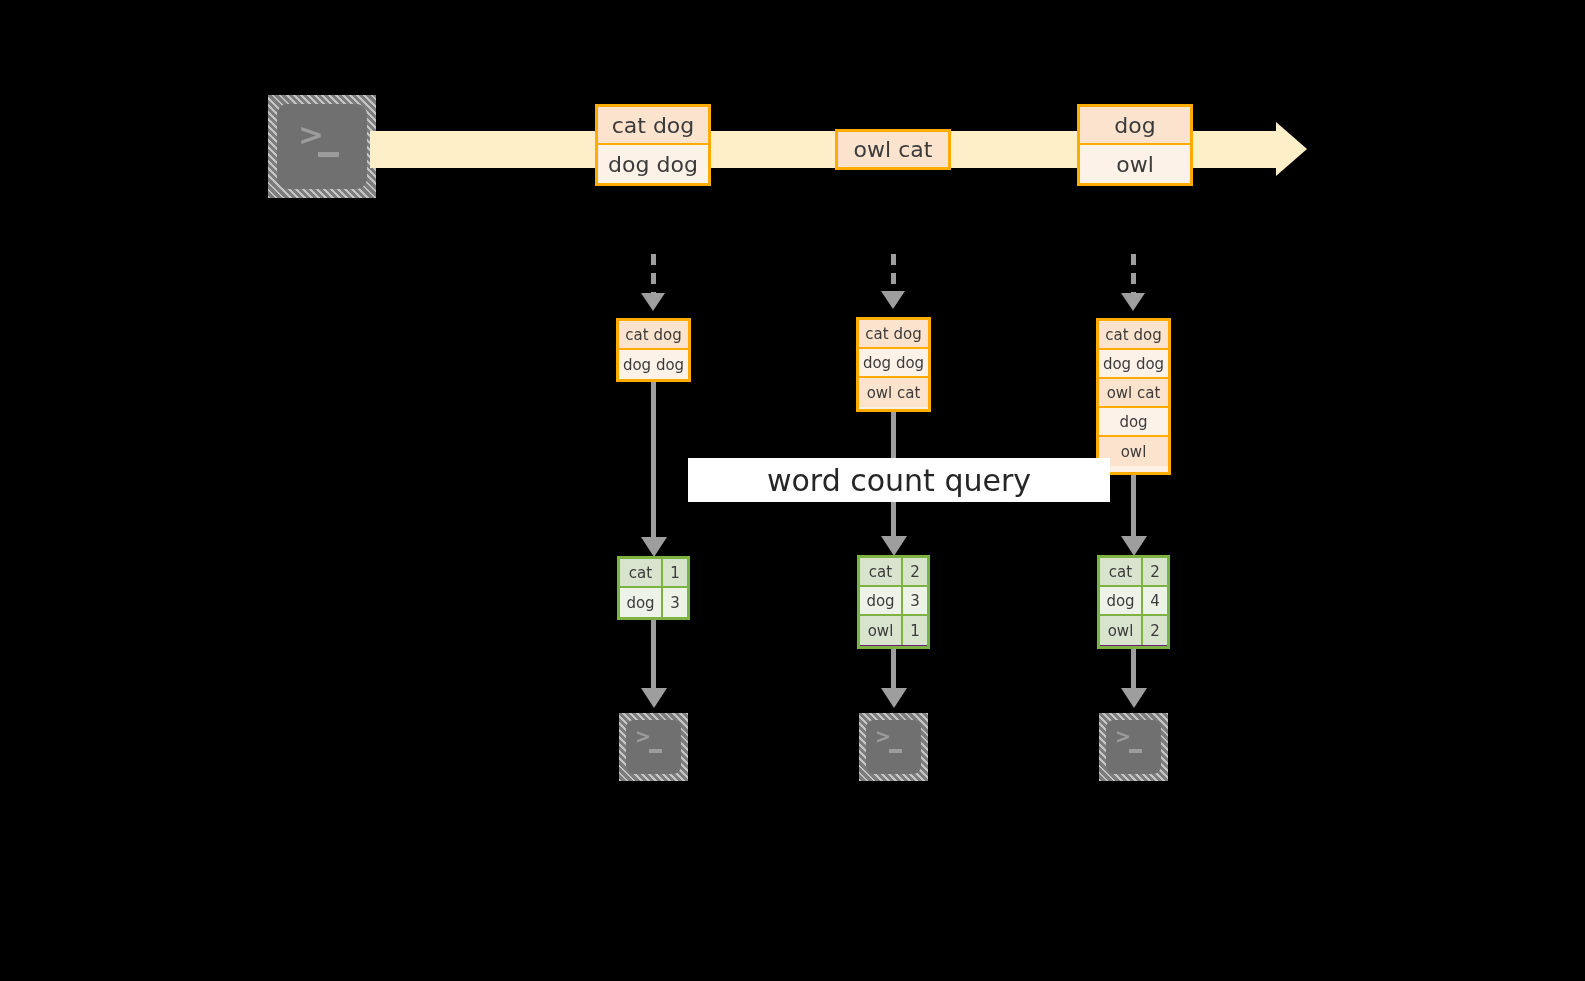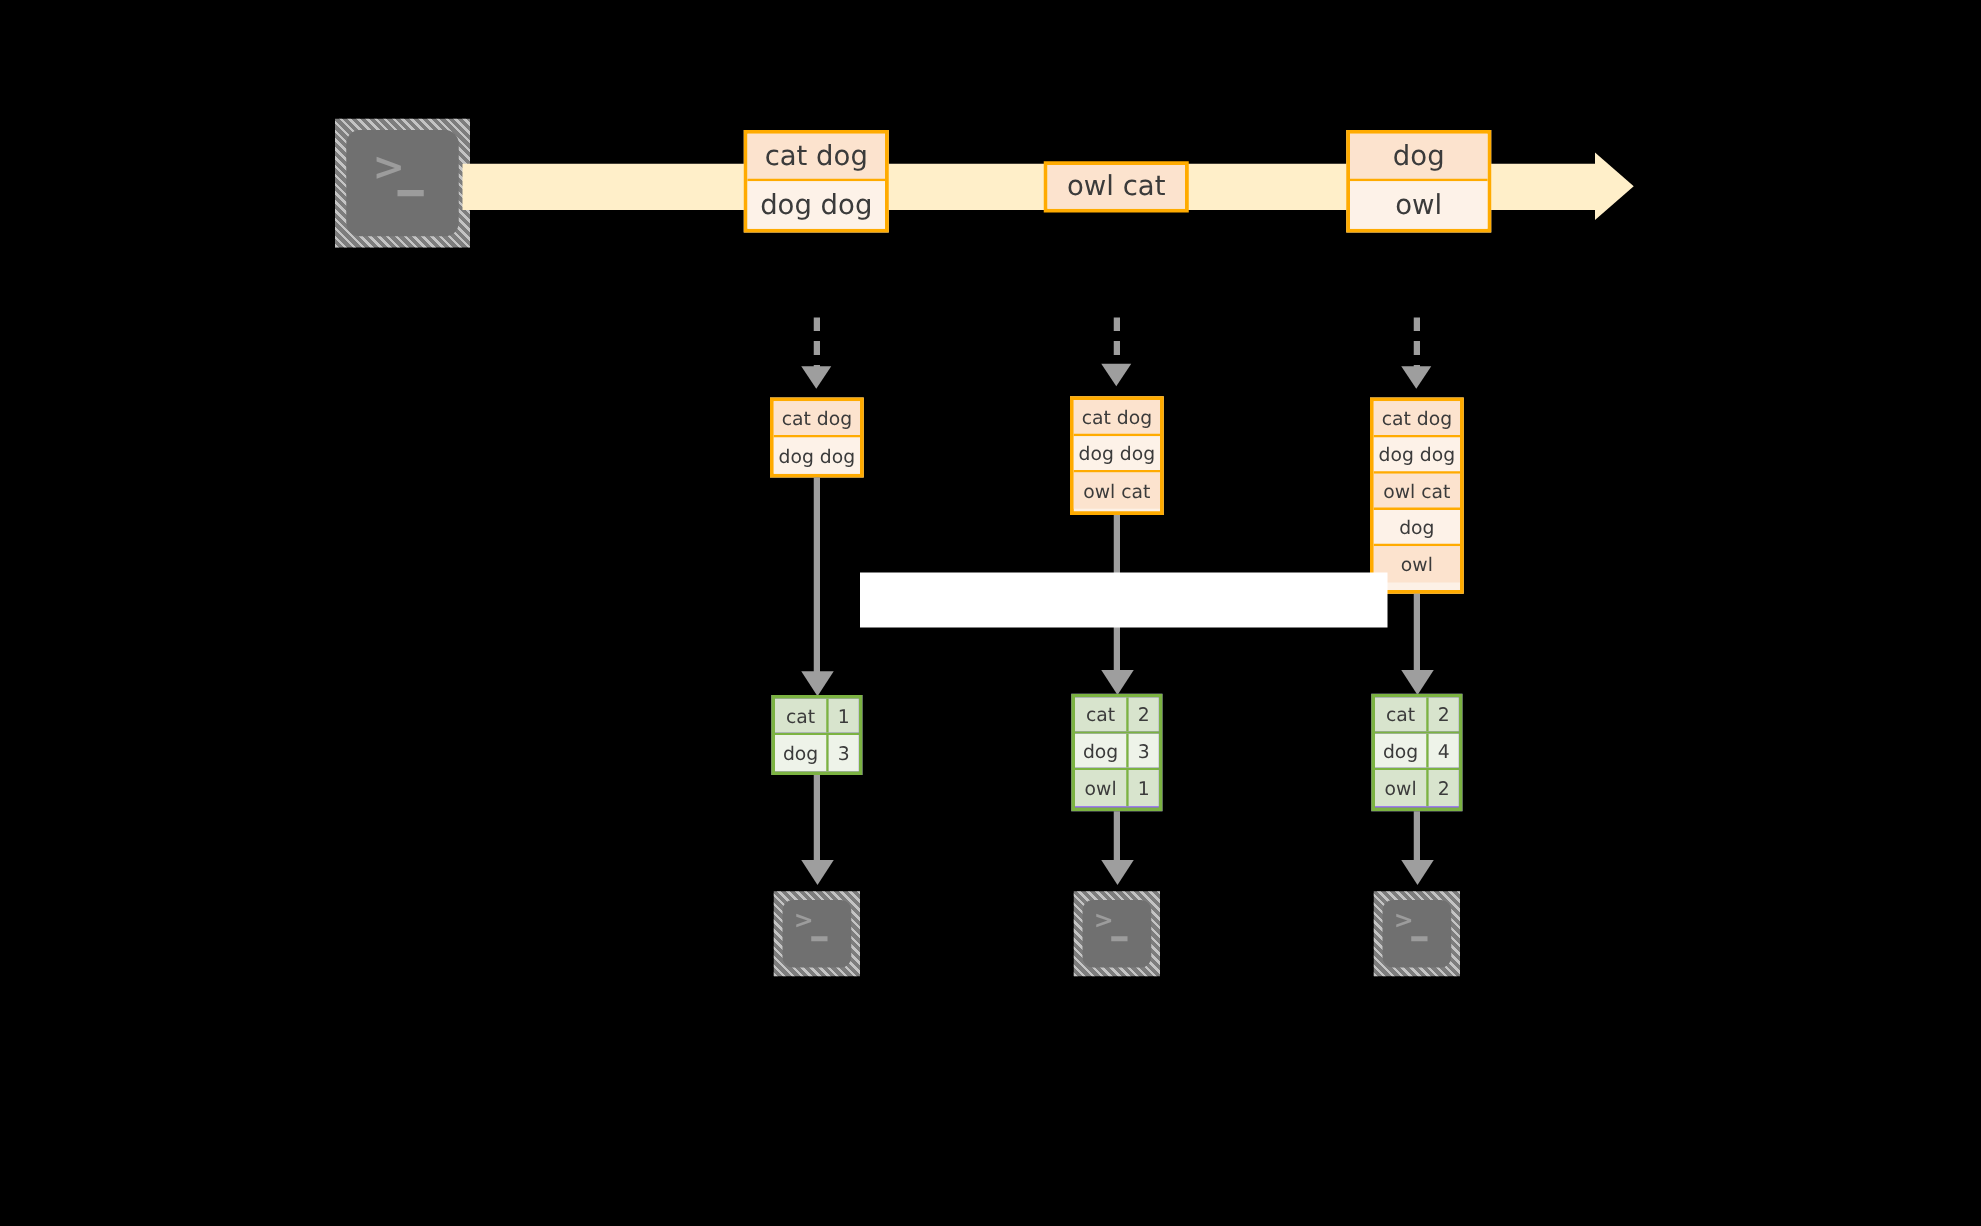--- a/index.html
+++ b/index.html
@@ -29,21 +29,21 @@
        background:#fdf1e6;}
   .rec .cell{box-sizing:border-box;display:flex;align-items:center;
        justify-content:center;color:#3b3b3b;white-space:nowrap;
        border-bottom:2px solid #ffab00;}
   .rec .cell:last-child{border-bottom:none;}
   .rec .cell.a{background:#fce3ce;}
   .rec .cell.b{background:#fdf2e8;}
 
   
   .tbl{position:absolute;box-sizing:border-box;border:3px solid #7cb342;
-       background:#8b5cf6;}
+       background:#701a75;}
   .tbl .row{display:flex;box-sizing:border-box;border-bottom:2px solid #7cb342;}
   .tbl .row:last-child{border-bottom:none;}
   .tbl .k,.tbl .v{box-sizing:border-box;display:flex;align-items:center;
        justify-content:center;color:#3b3b3b;white-space:nowrap;}
   .tbl .k{border-right:2px solid #7cb342;}
   .tbl .row.a .k,.tbl .row.a .v{background:#d8e4cd;}
   .tbl .row.b .k,.tbl .row.b .v{background:#eef3e9;}
 
   
   .vline{position:absolute;background:#9e9e9e;width:5px;}
@@ -116,20 +116,21 @@
   <div class="vline" style="left:651px;top:382px;height:160px;"></div>
   <div class="vhead" style="left:641px;top:537px;border-width:20px 13px 0 13px;"></div>
 
   <div class="vline" style="left:891px;top:412px;height:130px;"></div>
   <div class="vhead" style="left:881px;top:536px;border-width:20px 13px 0 13px;"></div>
 
   <div class="vline" style="left:1131px;top:475px;height:67px;"></div>
   <div class="vhead" style="left:1121px;top:536px;border-width:20px 13px 0 13px;"></div>
 
   <div class="band" style="left:688px;top:458px;width:422px;height:44px;"></div>
+  <div class="bandtext" style="left:688px;top:458px;width:422px;height:44px;font-size:30px;">word count query</div>
 
   <div class="tbl" style="left:617px;top:556px;width:73px;height:64px;">
     <div class="row a" style="height:29px;">
       <div class="k" style="width:43px;font-size:15px;">cat</div>
       <div class="v" style="flex:1;font-size:15px;">1</div>
     </div>
     <div class="row b" style="height:29px;">
       <div class="k" style="width:43px;font-size:15px;">dog</div>
       <div class="v" style="flex:1;font-size:15px;">3</div>
     </div>

